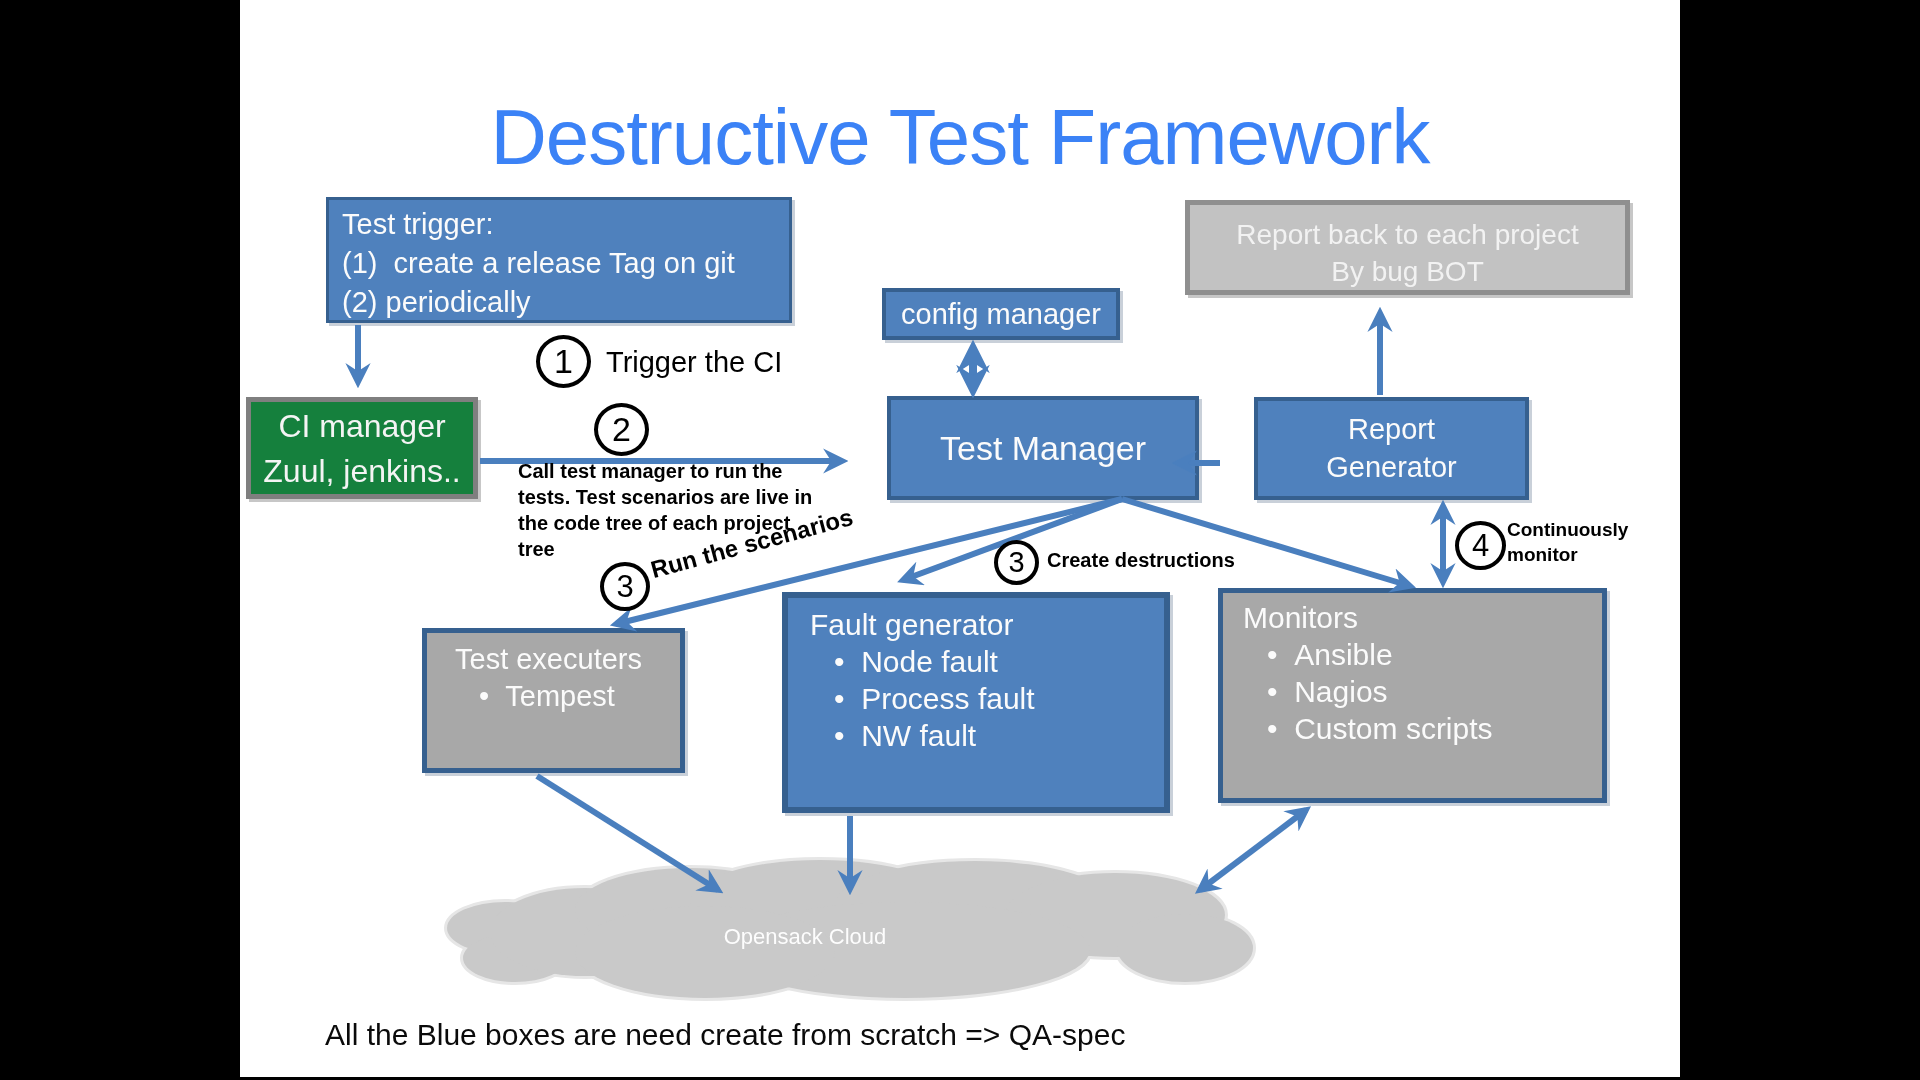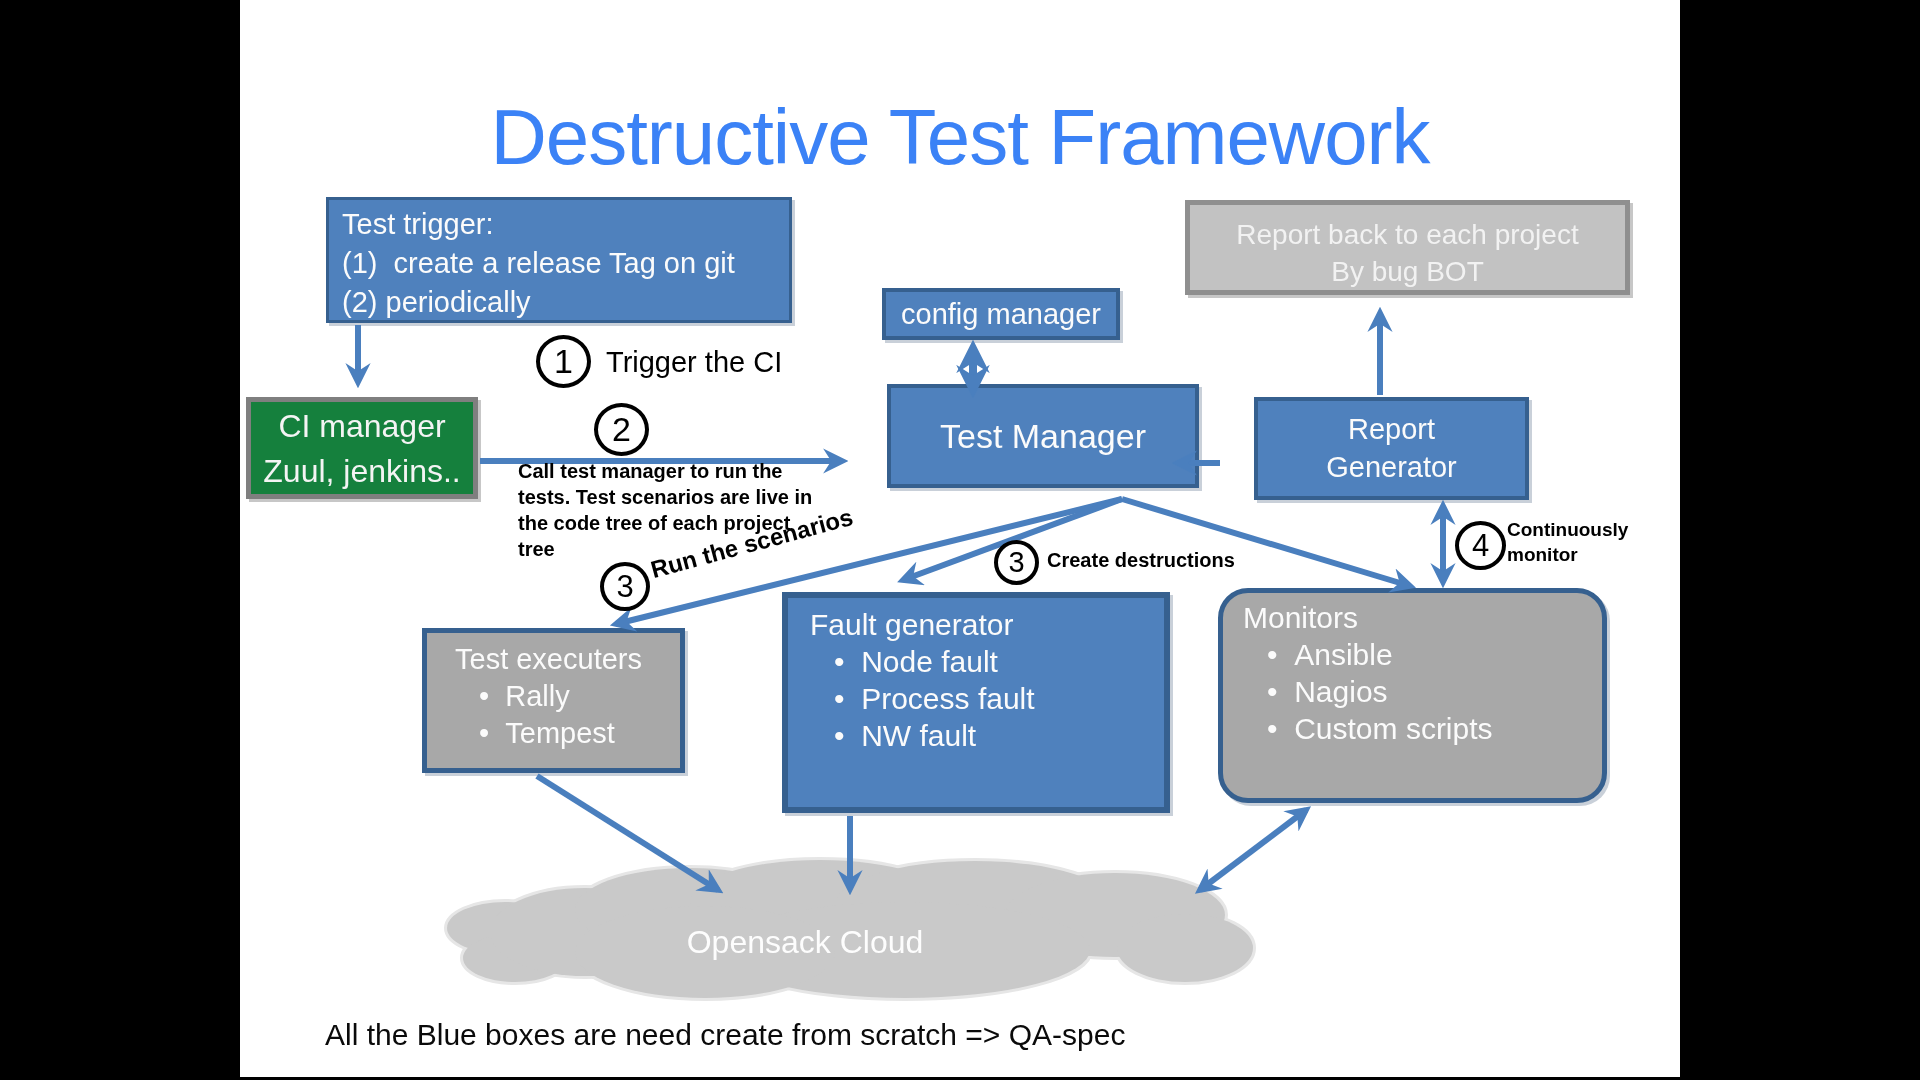--- a/index.html
+++ b/index.html
@@ -19,53 +19,53 @@
   .box.blue{background:#4f81bd;border:4px solid #36608f;box-shadow:3px 3px 0 rgba(100,120,145,.35);margin-left:32px;}
   .box.gray{background:#15803d;border:5px solid #7f7f7f;box-shadow:3px 3px 0 rgba(130,130,130,.45);}
   .box.gray2{background:#a8a8a8;border:5px solid #36608f;box-shadow:3px 3px 0 rgba(100,120,145,.35);}
 
   #box-test-trigger{left:294px;top:197px;width:466px;height:126px;border-width:3px;
       font-size:29px;line-height:39px;padding:5px 0 0 13px;}
   #box-ci-manager{left:246px;top:397px;width:232px;height:102px;
       font-size:32px;line-height:45px;text-align:center;padding-top:2px;color:#f4f4f4;}
   #box-config-manager{left:850px;top:288px;width:238px;height:52px;
       font-size:29px;display:flex;align-items:center;justify-content:center;}
-  #box-test-manager{left:855px;top:384px;width:312px;height:104px;
+  #box-test-manager{left:855px;top:396px;width:312px;height:104px;
       font-size:34px;display:flex;align-items:center;justify-content:center;}
   #box-report-generator{left:1222px;top:397px;width:275px;height:103px;
       font-size:29px;line-height:38px;text-align:center;padding-top:9px;}
   #box-report-back{left:1185px;top:200px;width:445px;height:95px;background:#c2c2c2;border-color:#8f8f8f;
       font-size:28px;line-height:37px;text-align:center;padding-top:11px;color:#f2f2f2;}
   #box-test-executers{left:422px;top:628px;width:263px;height:145px;
       font-size:29px;line-height:37px;padding:8px 0 16px 28px;}
   #box-fault-generator{left:750px;top:592px;width:388px;height:221px;border-width:6px;
       font-size:30px;line-height:37px;padding:8px 0 0 22px;}
   #box-monitors{left:1218px;top:588px;width:389px;height:215px;
-      font-size:30px;line-height:37px;padding:6px 0 0 20px;border-radius:30px;}
+      font-size:30px;line-height:37px;padding:6px 0 0 20px;}
 
   .bullet{padding-left:24px;}
   .bullet::before{content:"\2022\00a0\00a0";}
 
   .circle{box-sizing:border-box;background:#fff;border:4px solid #000;border-radius:50%;
           display:flex;align-items:center;justify-content:center;color:#000;z-index:4;}
   #circle-1{left:536px;top:335px;width:55px;height:53px;font-size:34px;}
   #circle-2{left:594px;top:403px;width:55px;height:53px;font-size:34px;}
   #circle-3a{left:600px;top:562px;width:50px;height:49px;font-size:31px;}
   #circle-3b{left:994px;top:540px;width:45px;height:45px;font-size:29px;}
   #circle-4{left:1455px;top:521px;width:51px;height:49px;font-size:31px;}
 
   .note{color:#000;z-index:4;}
   #label-trigger-ci{left:606px;top:346px;font-size:29px;}
   #label-step2{left:518px;top:458px;font-size:20px;line-height:26px;font-weight:600;}
   #label-run-scenarios{left:655px;top:556px;font-size:24px;font-weight:600;
       transform:rotate(-15deg);transform-origin:left bottom;}
   #label-create-destructions{left:1047px;top:549px;font-size:20px;font-weight:600;}
   #label-continuously{left:1507px;top:517px;font-size:19px;line-height:25px;font-weight:600;}
   #label-footer{left:325px;top:1018px;font-size:30px;color:#0a0a0a;}
-  #label-cloud{left:650px;top:924px;width:310px;text-align:center;font-size:32px;color:#fdfdfd;z-index:4;}
+  #label-cloud{left:650px;top:924px;width:310px;text-align:center;font-size:22px;color:#fdfdfd;z-index:4;}
   .pre{white-space:pre-wrap;}
 </style>
 </head>
 <body>
 
 <div id="canvas">
   <div id="slide"></div>
 
   <svg id="cloud-layer" class="layer" viewBox="0 0 1920 1080">
     <g fill="#c9c9c9" stroke="#e6e6e6" stroke-width="6">
@@ -120,21 +120,20 @@
     <div>Generator</div>
   </div>
 
   <div id="box-report-back" class="abs box gray">
     <div>Report back to each project</div>
     <div>By bug BOT</div>
   </div>
 
   <div id="box-test-executers" class="abs box gray2">
     <div>Test executers</div>
-    <div class="bullet">Rally</div>
     <div class="bullet">Tempest</div>
   </div>
 
   <div id="box-fault-generator" class="abs box blue">
     <div>Fault generator</div>
     <div class="bullet">Node fault</div>
     <div class="bullet">Process fault</div>
     <div class="bullet">NW fault</div>
   </div>
 

